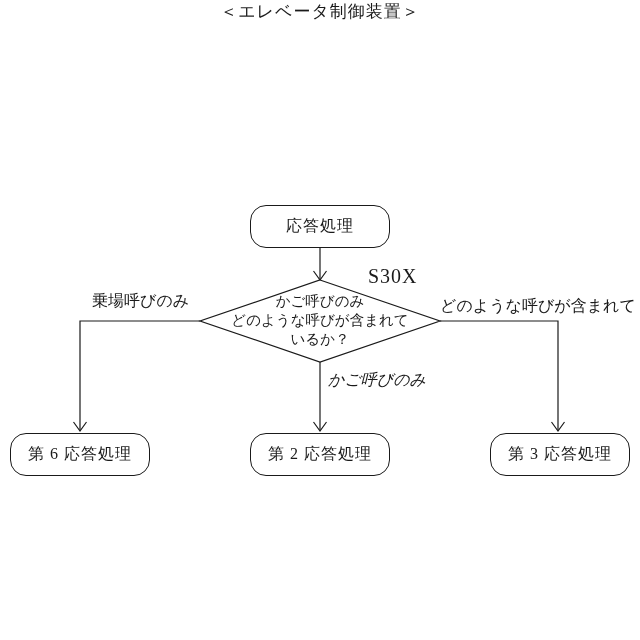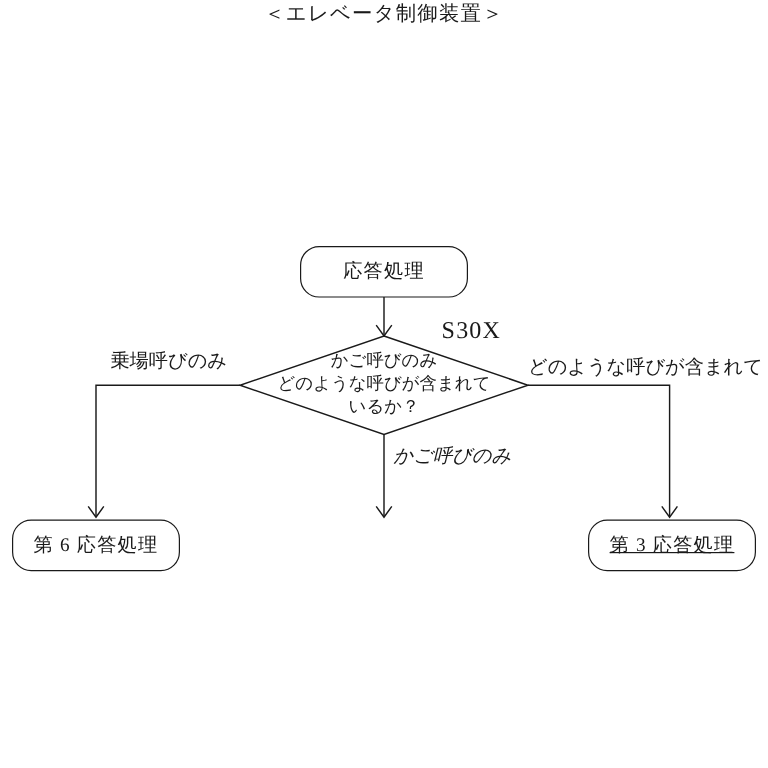--- a/index.html
+++ b/index.html
@@ -80,15 +80,16 @@
 
   <div class="abs decision-text">かご呼びのみ
 どのような呼びが含まれて
 いるか？</div>
 
   <div class="abs branch-label branch-left">乗場呼びのみ</div>
   <div class="abs branch-label branch-middle">かご呼びのみ</div>
   <div class="abs branch-label branch-both" style="left:440px;top:296px;width:192px;text-align:center;">どのような呼びが含まれて</div>
 
   <div class="stadium" style="left:10px;top:433px;">第 6 応答処理</div>
-  <div class="stadium" style="left:490px;top:433px;text-decoration:underline;">第 3 応答処理</div>
+  <div class="stadium" style="left:250px;top:433px;">第 2 応答処理</div>
+  <div class="stadium" style="left:490px;top:433px;">第 3 応答処理</div>
 
 </div>
 
 </body></html>

